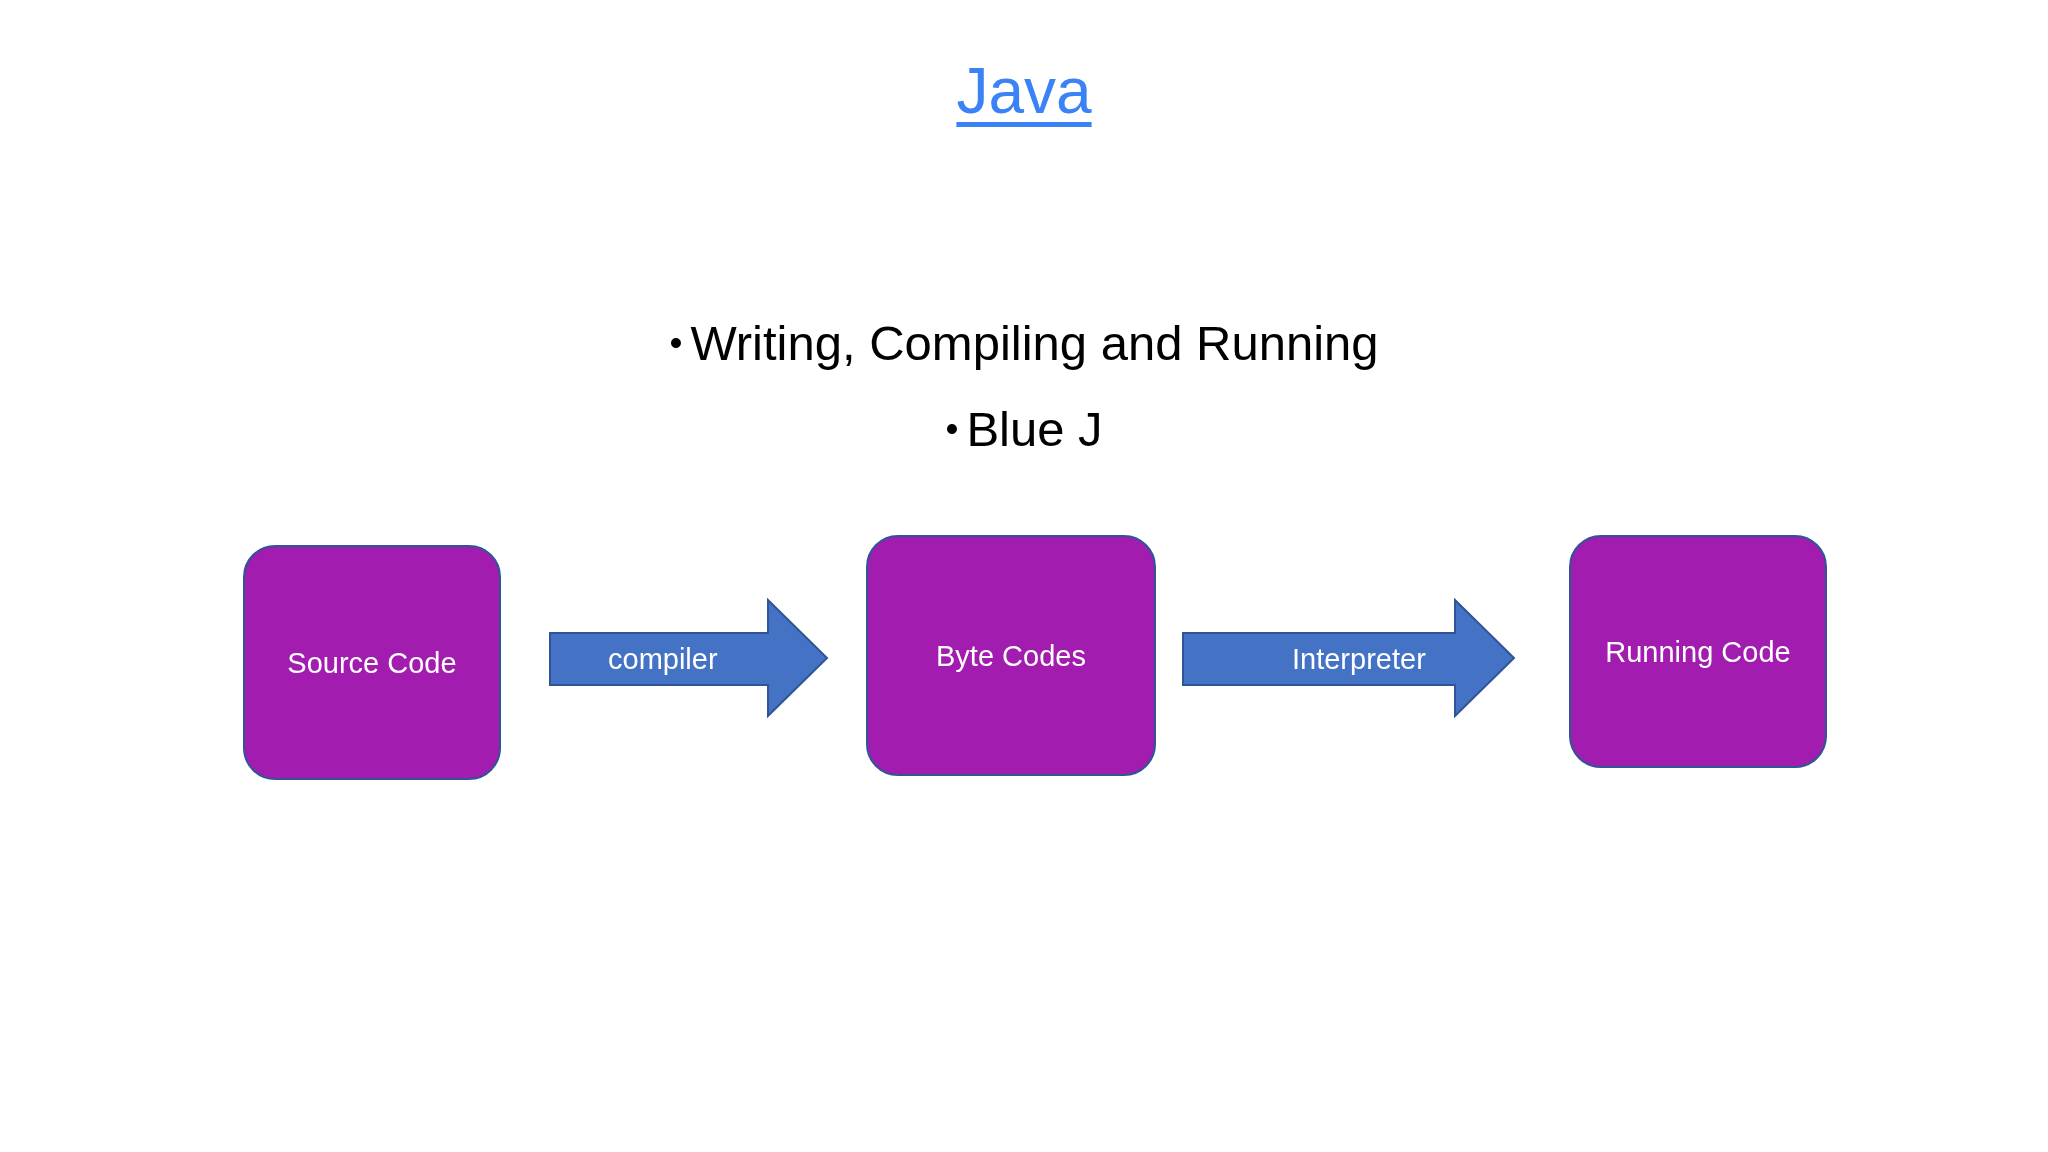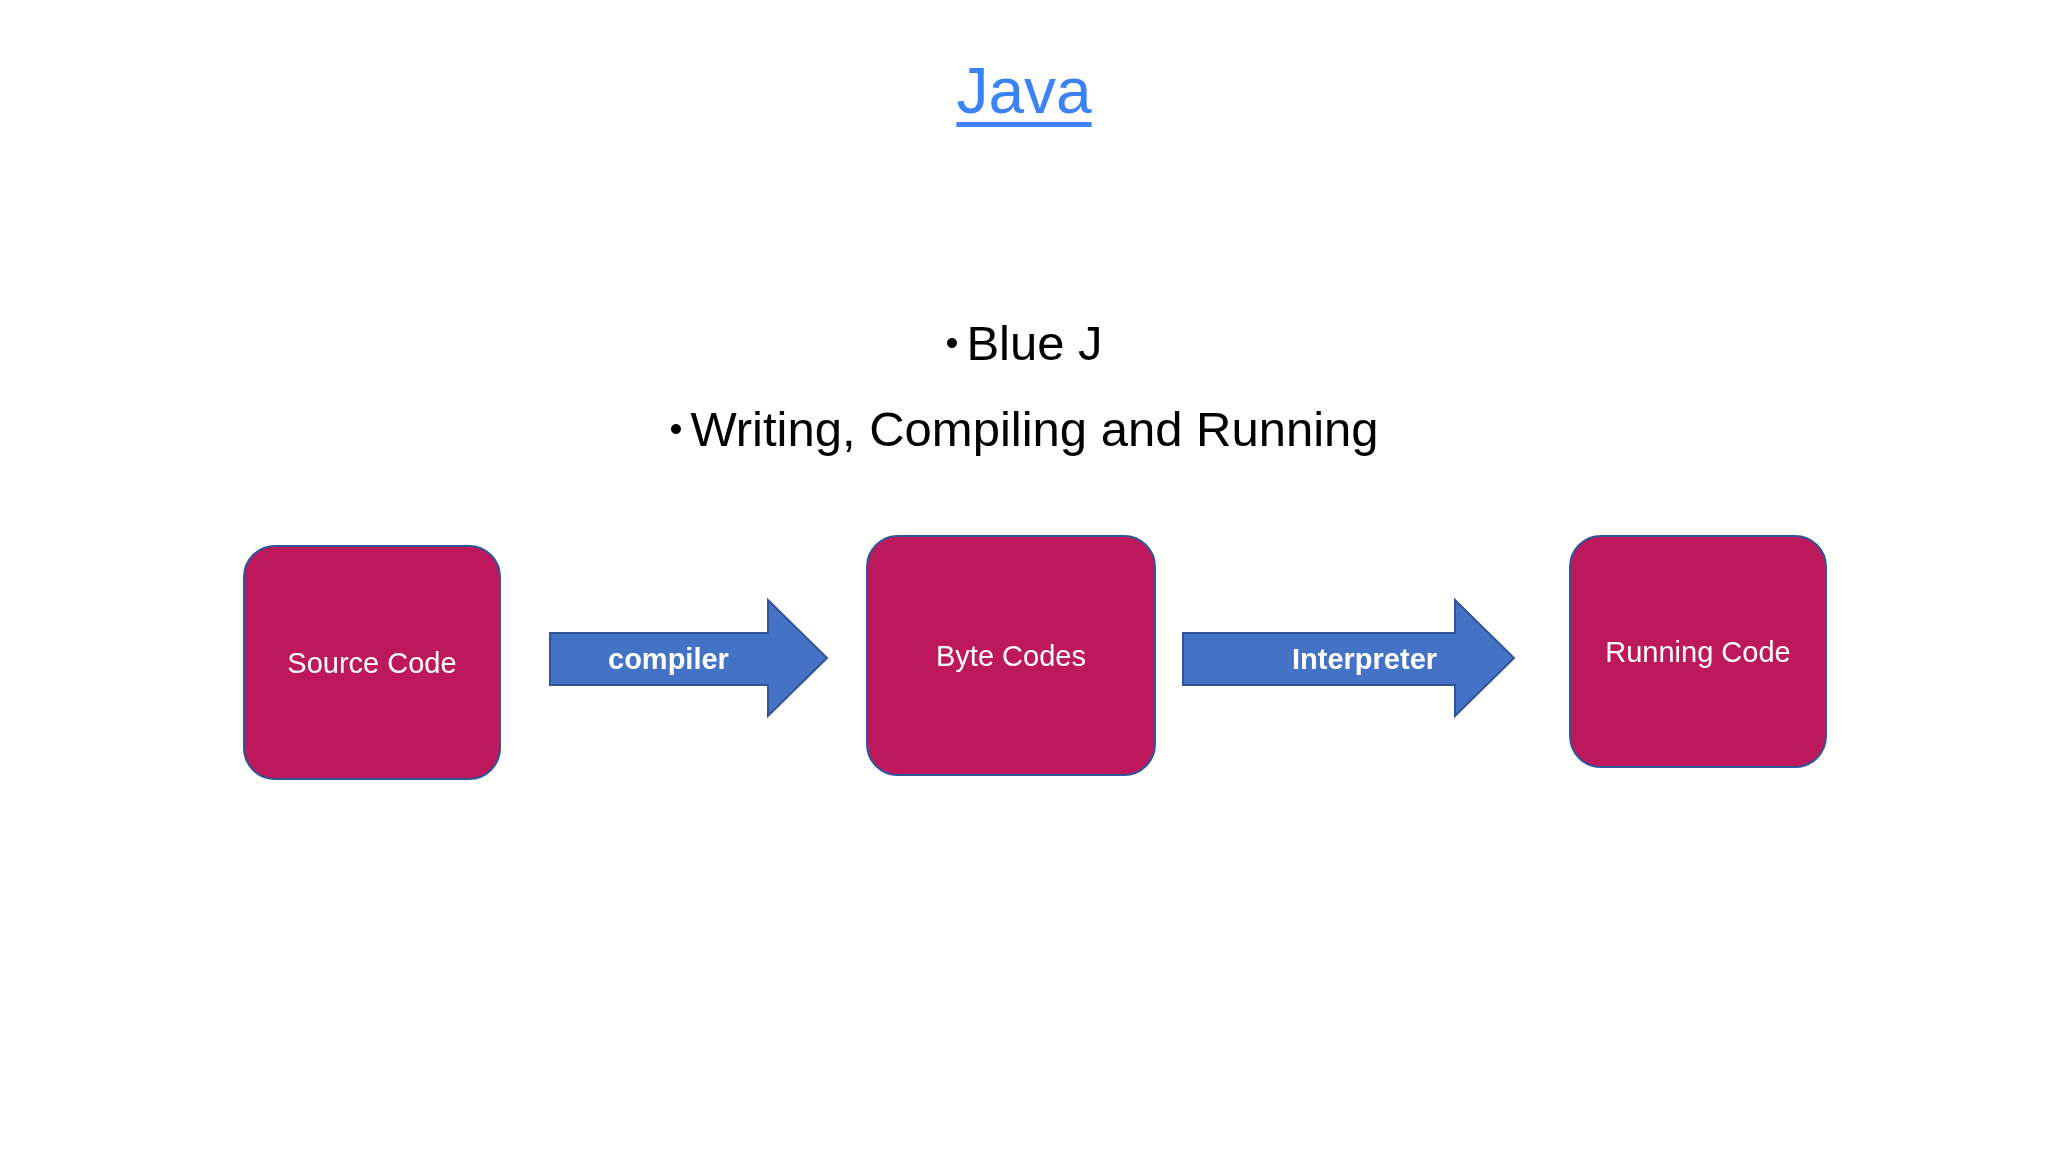--- a/index.html
+++ b/index.html
@@ -62,21 +62,21 @@
   
   #diagram {
     position: absolute;
     left: 0;
     top: 0;
     width: 2048px;
     height: 1152px;
   }
   .proc-box {
     position: absolute;
-    background: #be185d;
+    background: #a21caf;
     border: 2px solid #2F5597;
     border-radius: 32px;
     box-sizing: border-box;
     display: flex;
     align-items: center;
     justify-content: center;
     text-align: center;
     color: #ffffff;
     font-size: 29px;
     line-height: 46px;
@@ -107,21 +107,21 @@
   }
   .arrow-group svg {
     display: block;
   }
   .arrow-label {
     position: absolute;
     color: #ffffff;
     font-size: 29px;
     line-height: 29px;
     white-space: nowrap;
-    font-weight: 700;
+    font-weight: 400;
     text-align: center;
   }
   #arrow-compiler {
     left: 549px;
     top: 598px;
     width: 280px;
     height: 120px;
   }
   #label-compiler {
     left: 608px;
@@ -142,24 +142,24 @@
 <body>
 
 <div id="slide">
 
   <div id="title">
     <span class="title-text">Java</span>
   </div>
 
   <div id="body-block">
     <div class="bullet-line">
-      <span class="bullet-dot">•</span><span>Blue J</span>
+      <span class="bullet-dot">•</span><span>Writing, Compiling and Running</span>
     </div>
     <div class="bullet-line">
-      <span class="bullet-dot">•</span><span>Writing, Compiling and Running</span>
+      <span class="bullet-dot">•</span><span>Blue J</span>
     </div>
   </div>
 
   <div id="diagram">
 
     <div class="proc-box" id="box-source-code">
       <span>Source Code</span>
     </div>
 
     <div class="arrow-group" id="arrow-compiler">

